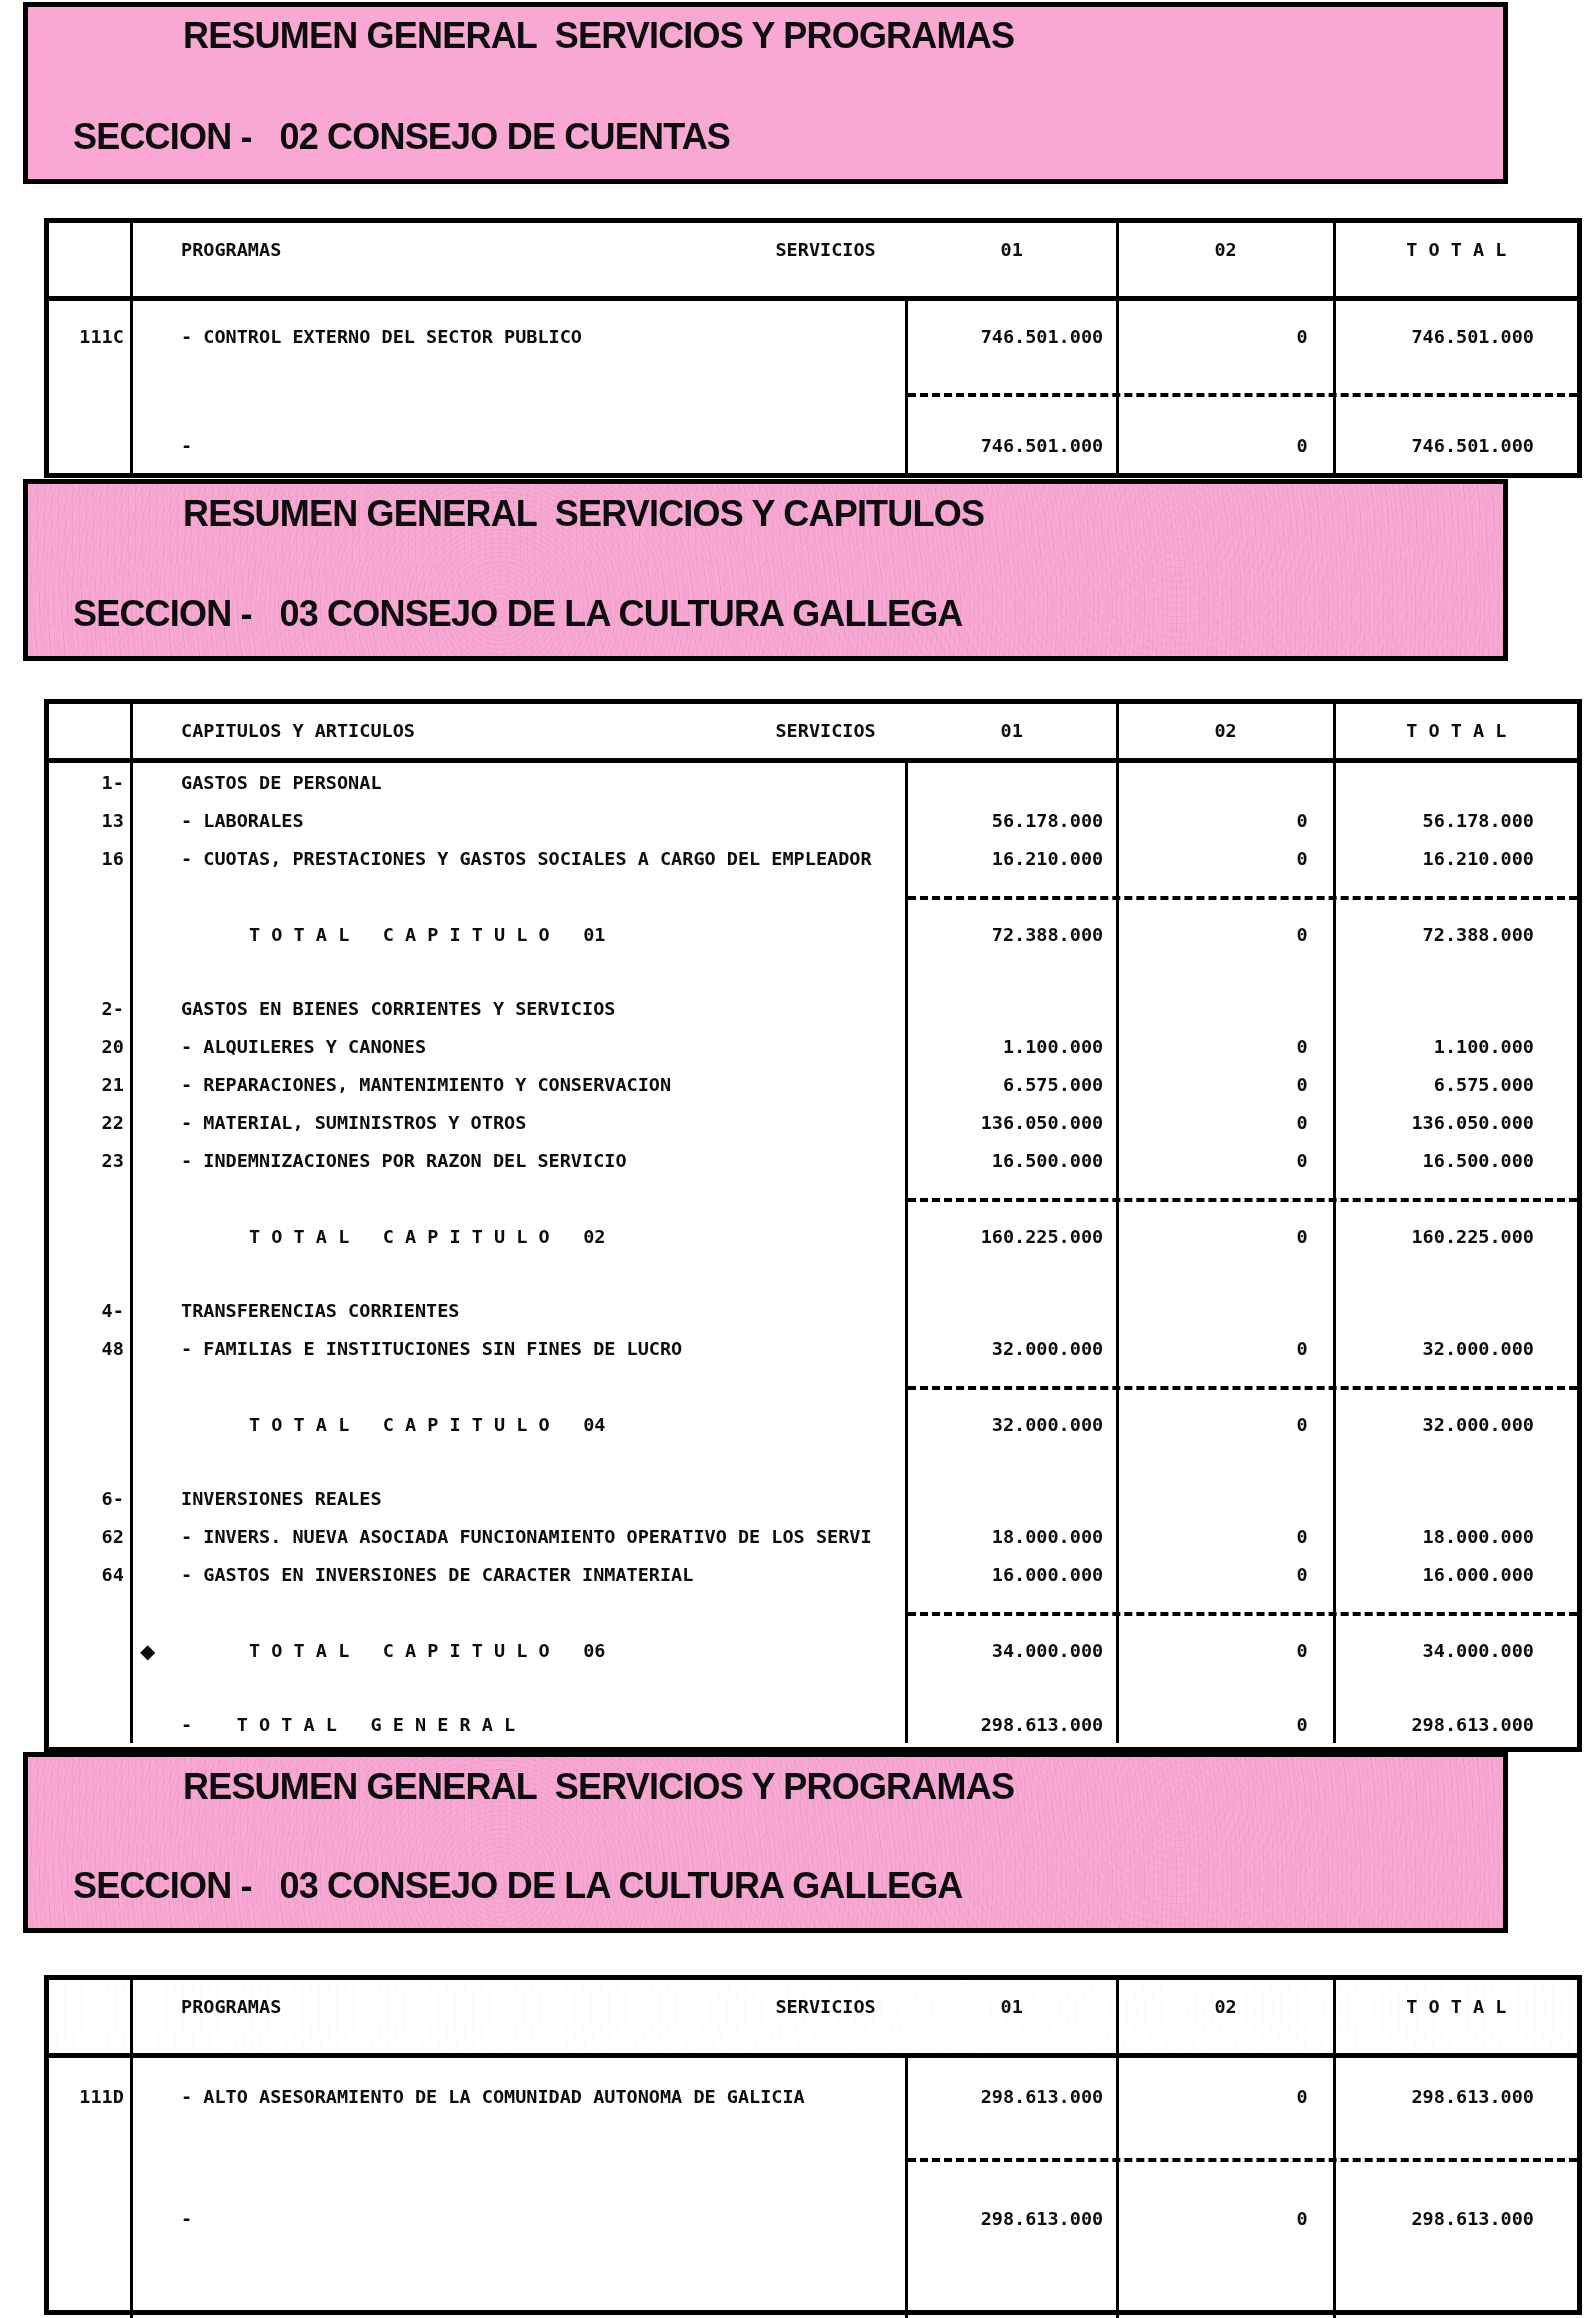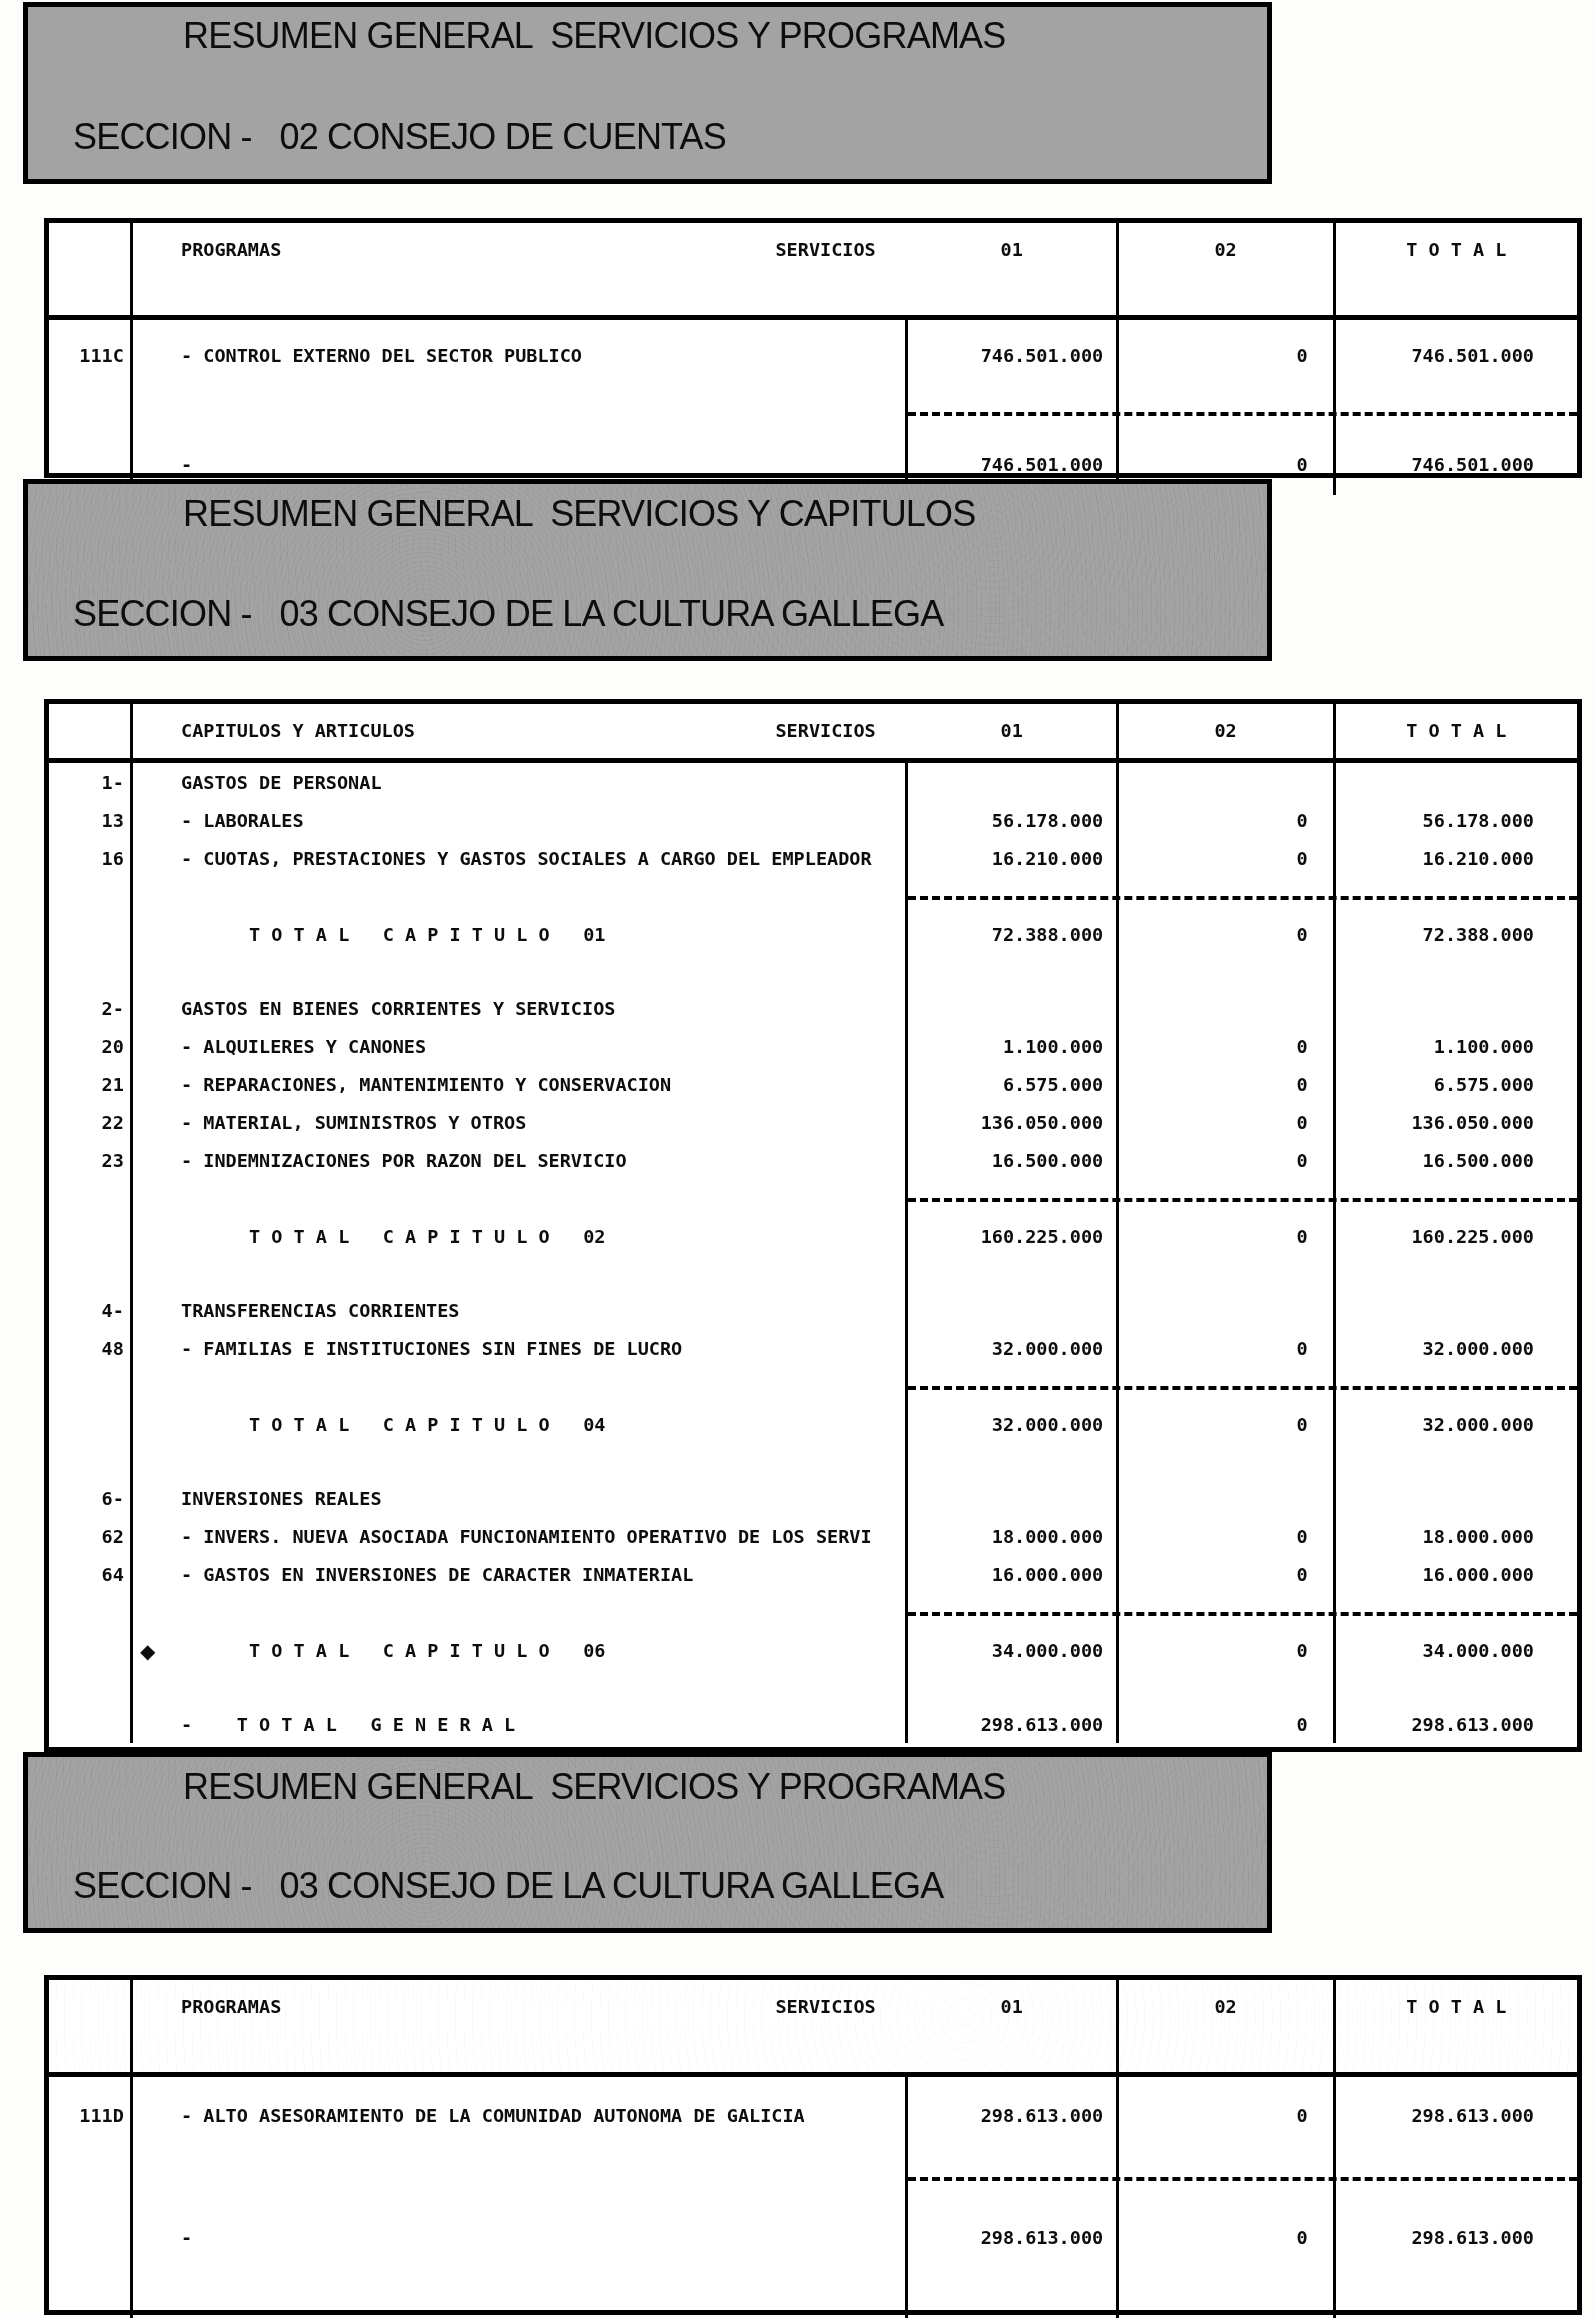--- a/index.html
+++ b/index.html
@@ -3,25 +3,25 @@
 <meta charset="utf-8">
 <style>
   html,body{margin:0;padding:0;}
   body{
     width:1595px;height:2319px;position:relative;overflow:hidden;
     background:#fdfdfb;color:#0d0d0d;
     font-family:"DejaVu Sans Mono",monospace;
   }
   
   .hdrbox{
-    position:absolute;left:23px;width:1249px;box-sizing:border-box;
-    border:5.4px solid #000;background:#a3a3a3;
+    position:absolute;left:23px;width:1485px;box-sizing:border-box;
+    border:5.4px solid #000;background:#f9a8d4;
     display:flex;flex-direction:column;justify-content:space-between;
     padding:10.8px 15.5px 23px 45px;
-    font-family:"Liberation Sans",sans-serif;font-weight:normal;
+    font-family:"Liberation Sans",sans-serif;font-weight:bold;
   }
   .hdrbox .title{font-size:36px;line-height:1.05;padding-left:110px;white-space:pre;letter-spacing:-0.8px;}
   .hdrbox .section{font-size:36px;line-height:1.05;white-space:pre;letter-spacing:-0.8px;}
   .noisy{
     background-image:
       repeating-radial-gradient(circle at 32% 72%, rgba(0,0,0,0.05) 0 0.8px, transparent 0.8px 4.6px),
       repeating-radial-gradient(circle at 78% 24%, rgba(0,0,0,0.04) 0 0.8px, transparent 0.8px 7px);
   }
   .lightnoise{
     background-image:
@@ -47,21 +47,21 @@
   .c-nt{padding-right:43px;display:flex;align-items:center;justify-content:flex-end;}
   .row{height:38px;}
   .row.spacer{height:36px;}
   .row.total .c-desc{padding-left:116px;}
   .row.dashed{position:relative;}
   .row.dashed::after{
     content:"";position:absolute;left:56.2%;right:0;top:50%;
     border-top:4.6px dashed #000;
   }
   
-  .t1 .thead .cell,.t3 .thead .cell{height:92px;}
+  .t1 .thead .cell,.t3 .thead .cell{height:73px;}
   .t2 .thead .cell{height:54px;}
   .t1 .r-main{height:71px;}
   .t1 .row.dashed{height:42px;}
   .t1 .r-sub{height:62px;}
   .t3 .r-main{height:76px;}
   .t3 .row.dashed{height:48px;}
   .t3 .r-sub{height:73px;}
   .t3 .r-fill{height:131px;}
   
   .scan-mark{

